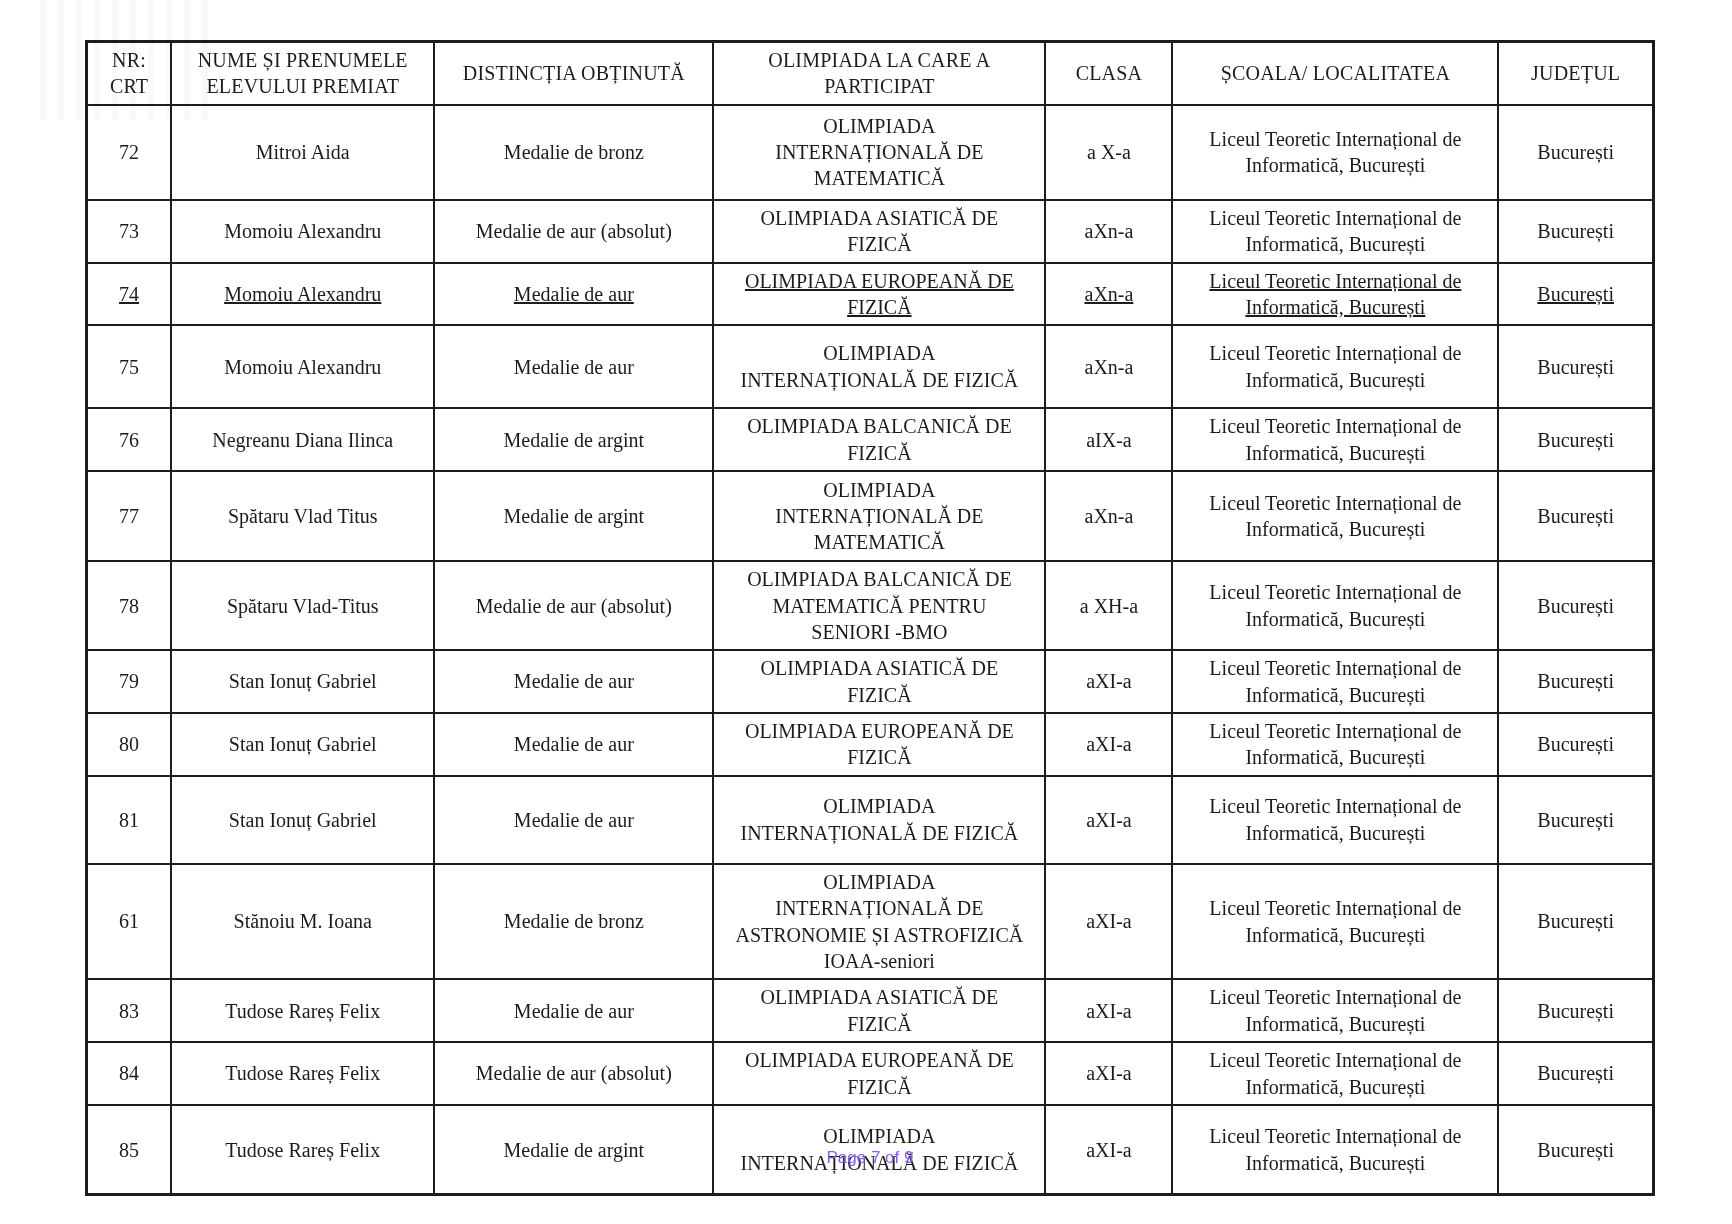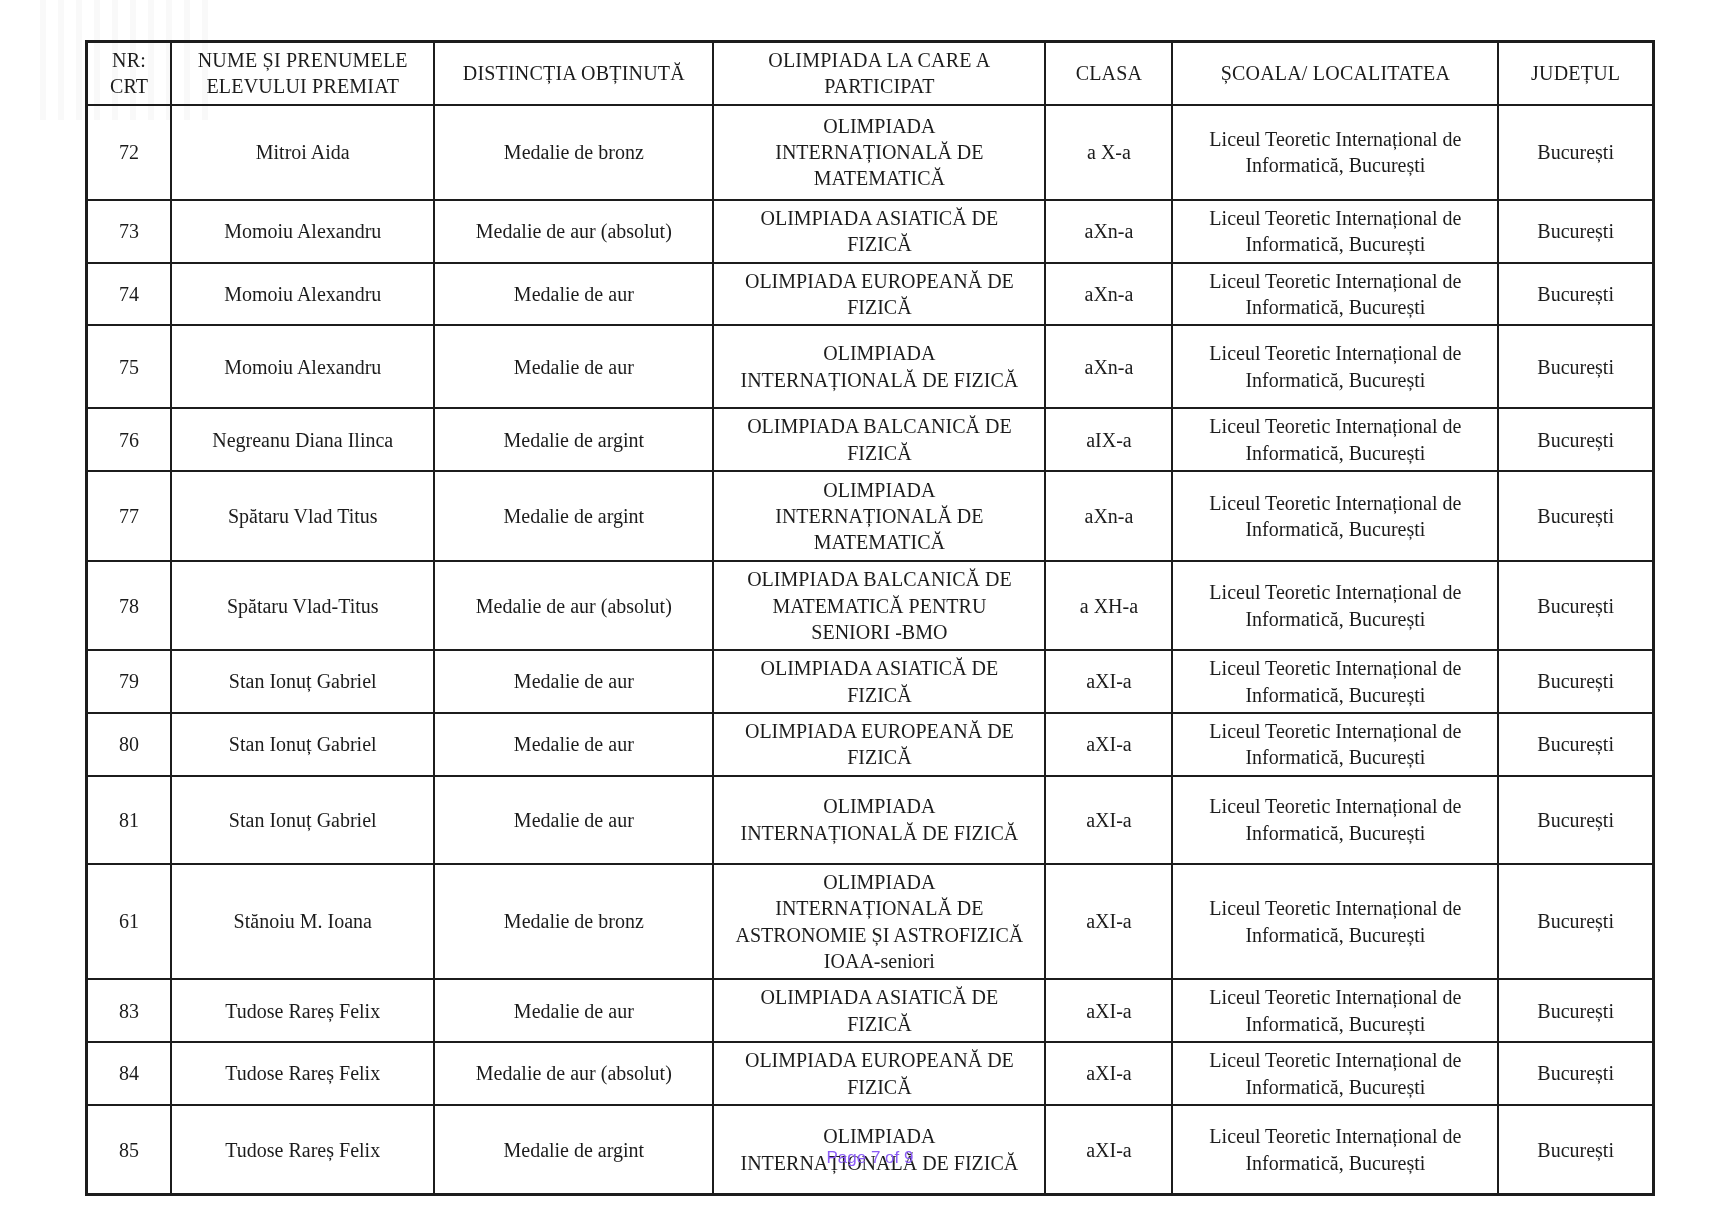--- a/index.html
+++ b/index.html
@@ -68,21 +68,21 @@
   col.c-clasa  { width: 8.1%; }
   col.c-school { width: 20.8%; }
   col.c-judet  { width: 9.9%; }
 
   td.col-olymp, td.col-school { white-space: pre-line; }
   td.col-olymp { padding-left: 4px; padding-right: 4px; }
 
   
   tbody tr:nth-child(1)  { height: 95px; }
   tbody tr:nth-child(2)  { height: 60px; }
-  tbody tr:nth-child(3)  { height: 58px; }
+  tbody tr:nth-child(3)  { height: 58px; text-decoration: underline; }
   tbody tr:nth-child(4)  { height: 83px; }
   tbody tr:nth-child(5)  { height: 57px; }
   tbody tr:nth-child(6)  { height: 90px; }
   tbody tr:nth-child(7)  { height: 88px; }
   tbody tr:nth-child(8)  { height: 55px; }
   tbody tr:nth-child(9)  { height: 55px; }
   tbody tr:nth-child(10) { height: 88px; }
   tbody tr:nth-child(11) { height: 112px; }
   tbody tr:nth-child(12) { height: 55px; }
   tbody tr:nth-child(13) { height: 55px; }

